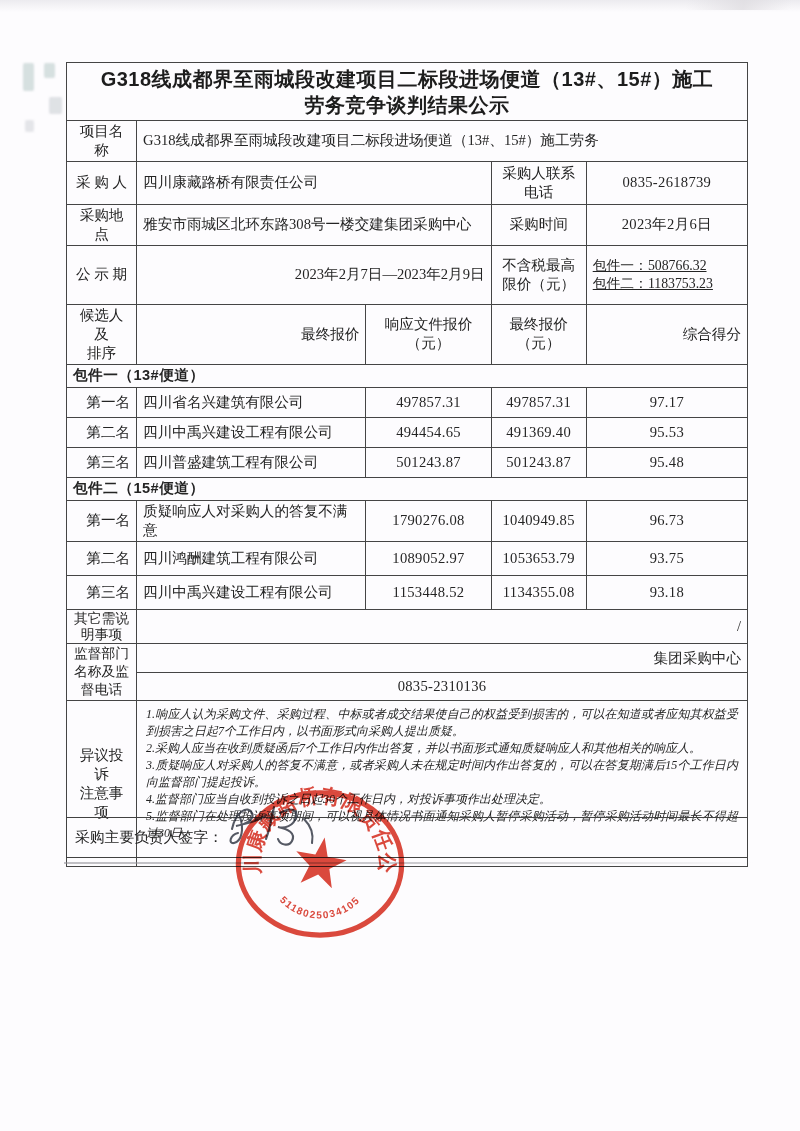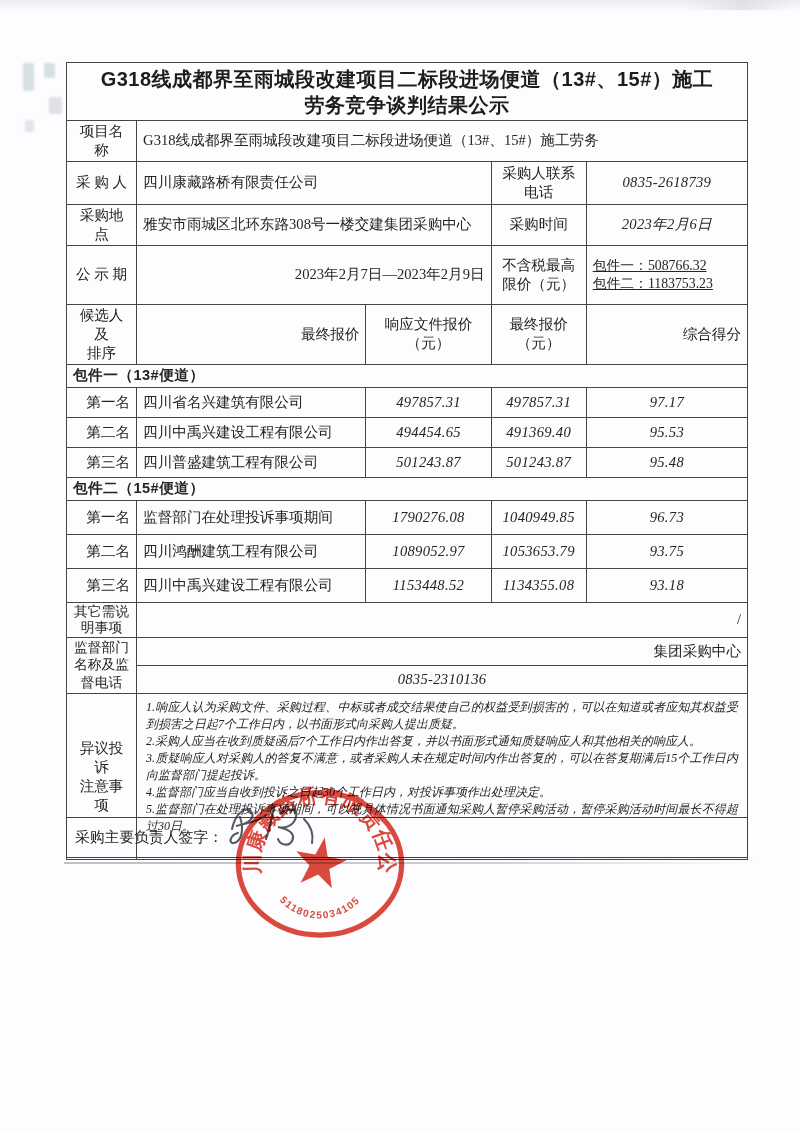--- a/index.html
+++ b/index.html
@@ -29,21 +29,21 @@
   .c{text-align:right;}
   .l{text-align:left;}
   .title-cell{
     font-family:"Liberation Sans","DejaVu Sans",sans-serif;
     font-weight:bold;font-size:20px;line-height:1.42;letter-spacing:.5px;
     text-align:center;color:#1d1d1d;
   }
   .lbl{text-align:center;line-height:1.35;}
   .sec-title{font-family:"Liberation Sans","DejaVu Sans",sans-serif;font-weight:bold;
     font-size:14.6px;letter-spacing:.5px;}
-  .num{text-align:center;font-size:14.6px;letter-spacing:.3px;font-style:italic;}
+  .num{text-align:center;font-size:14.6px;letter-spacing:.3px;}
   .pkg-lines{font-size:13.8px;line-height:1.5;text-align:left;padding-left:2px;text-decoration:underline;}
   .obj-cell{padding:5px 9px 4px 9px !important;vertical-align:top !important;}
   .obj-item{font-size:12px;line-height:17px;text-align:justify;font-style:italic;}
 
   .sign-box{position:absolute;left:66px;top:817px;width:682px;height:41px;
     border:1.6px solid #414141;background:transparent;
     display:flex;align-items:center;box-sizing:border-box;}
   .sign-label{font-size:14.8px;padding-left:8px;}
   .sign-shadow{position:absolute;left:64px;top:862px;width:690px;height:2px;
     background:linear-gradient(90deg,#8f8e95 0,#a8a7ad 60%,transparent 100%);opacity:.55;}
@@ -143,21 +143,21 @@
         <td class="num">501243.87</td>
         <td class="num">501243.87</td>
         <td class="num">95.48</td>
       </tr>
 
       <tr style="height:23px">
         <td colspan="5" class="sec-title">包件二（15#便道）</td>
       </tr>
       <tr style="height:34px">
         <td class="c">第一名</td>
-        <td class="l">监督部门在处理投诉事项期间</td>
+        <td class="l">质疑响应人对采购人的答复不满意</td>
         <td class="num">1790276.08</td>
         <td class="num">1040949.85</td>
         <td class="num">96.73</td>
       </tr>
       <tr style="height:34px">
         <td class="c">第二名</td>
         <td class="l">四川鸿酬建筑工程有限公司</td>
         <td class="num">1089052.97</td>
         <td class="num">1053653.79</td>
         <td class="num">93.75</td>

